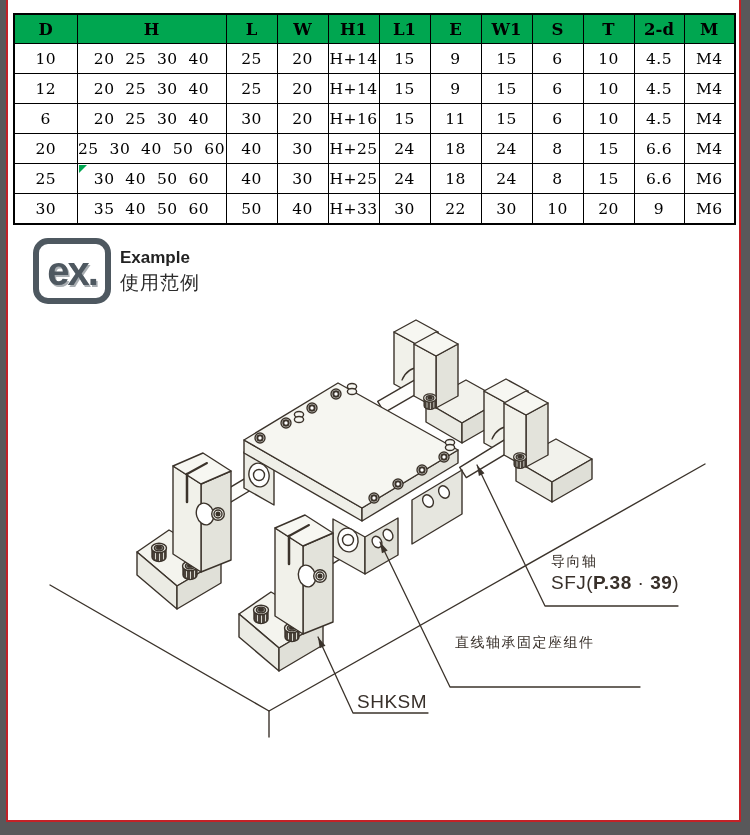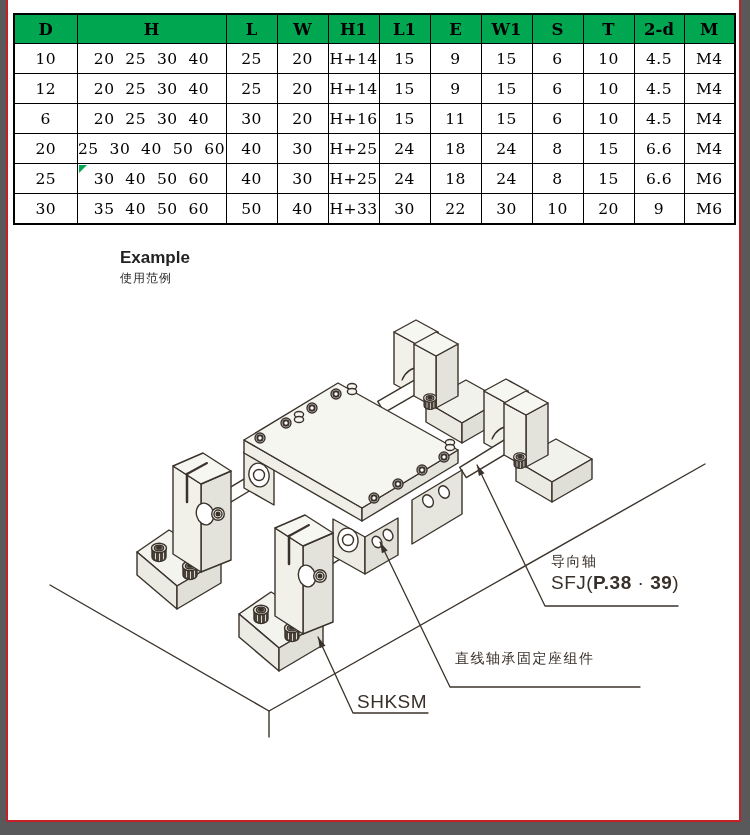--- a/index.html
+++ b/index.html
@@ -41,21 +41,21 @@
     position:absolute;left:25px;top:238px;width:78px;height:66px;
     box-sizing:border-box;border:6px solid #4e5860;border-radius:15px;
     display:flex;align-items:center;justify-content:center;
     font-weight:bold;font-size:40px;color:#4e5860;letter-spacing:-2px;
     text-shadow:1.5px 1.5px 0 #a9aeb2;background:#fff;
   }
   .ex-title{
     position:absolute;left:112px;top:248px;font-size:17px;font-weight:bold;color:#222;text-align:right;
   }
   .ex-sub{
-    position:absolute;left:112px;top:270px;font-size:12px;color:#2b2b2b;letter-spacing:1px;
+    position:absolute;left:112px;top:270px;font-size:19px;color:#2b2b2b;letter-spacing:1px;
   }
   
   svg.diagram{position:absolute;left:12px;top:318px;}
   .dlabel{position:absolute;color:#38302a;line-height:1.28;}
   .dlabel .cn{font-size:14px;letter-spacing:1.5px;display:block;}
   .dlabel .code{font-size:19px;display:block;letter-spacing:0.5px;}
   .dlabel .code b{font-weight:bold;}
   .dlabel.small{font-size:19px;letter-spacing:0.5px;}
 </style>
 </head>
@@ -175,20 +175,21 @@
         <td>22</td>
         <td>30</td>
         <td>10</td>
         <td>20</td>
         <td>9</td>
         <td>M6</td>
       </tr>
     </tbody>
   </table>
 
+  <div class="exlogo">ex.</div>
   <div class="ex-title">Example</div>
   <div class="ex-sub">使用范例</div>
 
   <svg class="diagram" width="715" height="500" viewBox="0 0 715 500">
     <defs>
 
       <g id="knurl">
         <path d="M-7,0 L-7,9 A7,4.5 0 0 0 7,9 L7,0 Z" fill="#4a423a"></path>
         <path d="M-3.5,2 V11 M0.5,3 V12.5 M4.5,2 V11" stroke="#d8d8d0" stroke-width="1" fill="none"></path>
         <ellipse cx="0" cy="0" rx="7.5" ry="4.8" fill="#e6e6df"></ellipse>
@@ -311,18 +312,18 @@
         <path d="M408,395 L333,395 L298,319"></path>
         <polygon points="298,319 305.5,327.7 299.7,330.3" fill="#3b332b" stroke="none"></polygon>
       </g>
     </g>
   </svg>
 
   <div class="dlabel" style="left:543px;top:553px;">
     <span class="cn">导向轴</span>
     <span class="code"><span>SFJ(</span><b>P.38</b><span> · </span><b>39</b><span>)</span></span>
   </div>
-  <div class="dlabel" style="left:447px;top:634px;margin-top:16px;">
+  <div class="dlabel" style="left:447px;top:634px;">
     <span class="cn">直线轴承固定座组件</span>
   </div>
   <div class="dlabel small" style="left:349px;top:690px;">SHKSM</div>
 
 </div>
 
 </body></html>

